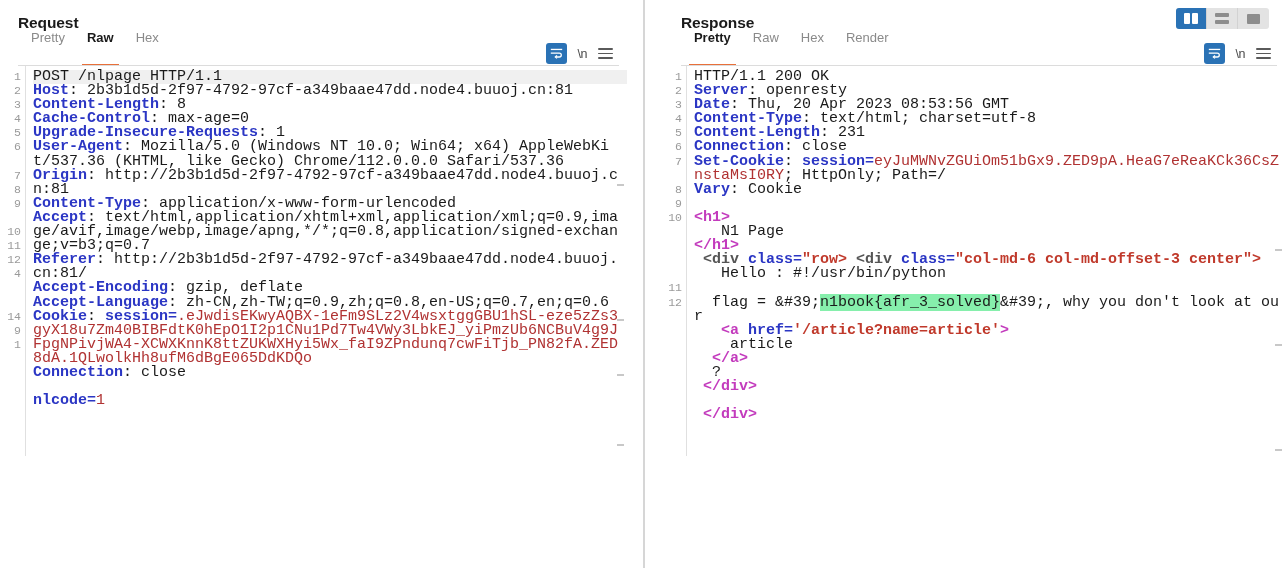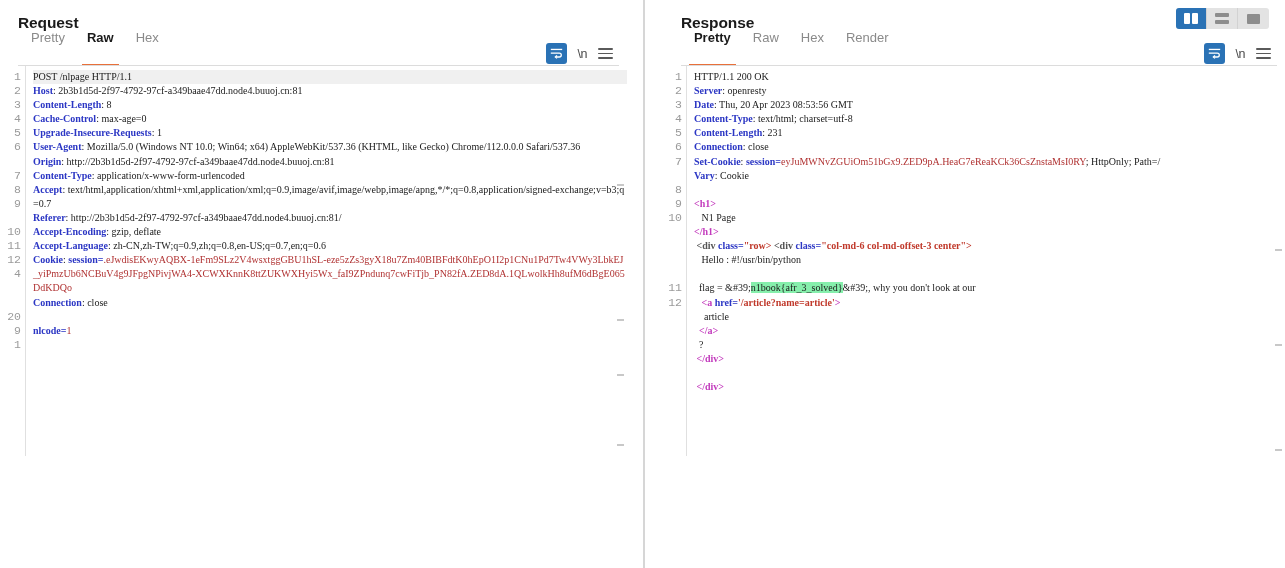--- a/index.html
+++ b/index.html
@@ -192,22 +192,22 @@
     line-height: 14.1px;
     user-select: none;
     border-right: 1px solid #e0e0e0;
   }
   .panel-response .gutter { width: 24px; }
   .gutter div { height: 14.1px; padding-right: 4px; }
 
   .code {
     flex: 1 1 auto;
     padding: 4px 0 0 7px;
-    font-family: Liberation Serif, serif;
-    font-size: 10px;
+    font-family: Liberation Mono, monospace;
+    font-size: 15px;
     line-height: 14.1px;
     color: #1a1a1a;
     white-space: pre-wrap;
     word-break: break-all;
     overflow: hidden;
   }
   .code .ln { display: block; min-height: 14.1px; }
   .code .ln.first { background: #f0f0f0; }
 
   .hdr  { color: #2b36c4; font-weight: bold; }
@@ -280,21 +280,21 @@
           <div>7</div>
           <div>8</div>
           <div>9</div>
           <div>&nbsp;</div>
           <div>10</div>
           <div>11</div>
           <div>12</div>
           <div>4</div>
           <div>&nbsp;</div>
           <div>&nbsp;</div>
-          <div>20</div>
+          <div>14</div>
           <div>9</div>
           <div>1</div>
         </div>
       <div class="code"><div class="ln first"><span class="val">POST /nlpage HTTP/1.1</span></div><div class="ln"><span class="hdr">Host</span><span class="val">: 2b3b1d5d-2f97-4792-97cf-a349baae47dd.node4.buuoj.cn:81</span></div><div class="ln"><span class="hdr">Content-Length</span><span class="val">: 8</span></div><div class="ln"><span class="hdr">Cache-Control</span><span class="val">: max-age=0</span></div><div class="ln"><span class="hdr">Upgrade-Insecure-Requests</span><span class="val">: 1</span></div><div class="ln"><span class="hdr">User-Agent</span><span class="val">: Mozilla/5.0 (Windows NT 10.0; Win64; x64) AppleWebKit/537.36 (KHTML, like Gecko) Chrome/112.0.0.0 Safari/537.36</span></div><div class="ln"><span class="hdr">Origin</span><span class="val">: http://2b3b1d5d-2f97-4792-97cf-a349baae47dd.node4.buuoj.cn:81</span></div><div class="ln"><span class="hdr">Content-Type</span><span class="val">: application/x-www-form-urlencoded</span></div><div class="ln"><span class="hdr">Accept</span><span class="val">: text/html,application/xhtml+xml,application/xml;q=0.9,image/avif,image/webp,image/apng,*/*;q=0.8,application/signed-exchange;v=b3;q=0.7</span></div><div class="ln"><span class="hdr">Referer</span><span class="val">: http://2b3b1d5d-2f97-4792-97cf-a349baae47dd.node4.buuoj.cn:81/</span></div><div class="ln"><span class="hdr">Accept-Encoding</span><span class="val">: gzip, deflate</span></div><div class="ln"><span class="hdr">Accept-Language</span><span class="val">: zh-CN,zh-TW;q=0.9,zh;q=0.8,en-US;q=0.7,en;q=0.6</span></div><div class="ln"><span class="hdr">Cookie</span><span class="val">: </span><span class="hdr">session=</span><span class="red">.eJwdisEKwyAQBX-1eFm9SLz2V4wsxtggGBU1hSL-eze5zZs3gyX18u7Zm40BIBFdtK0hEpO1I2p1CNu1Pd7Tw4VWy3LbkEJ_yiPmzUb6NCBuV4g9JFpgNPivjWA4-XCWXKnnK8ttZUKWXHyi5Wx_faI9ZPndunq7cwFiTjb_PN82fA.ZED8dA.1QLwolkHh8ufM6dBgE065DdKDQo</span></div><div class="ln"><span class="hdr">Connection</span><span class="val">: close</span></div><div class="ln">&nbsp;</div><div class="ln"><span class="hdr">nlcode=</span><span class="red">1</span></div></div>
       <div class="scroll-rail">
           <div class="scroll-tick" style="top: 40px;"></div>
           <div class="scroll-tick" style="top: 175px;"></div>
           <div class="scroll-tick" style="top: 230px;"></div>
           <div class="scroll-tick" style="top: 300px;"></div>
         </div>

